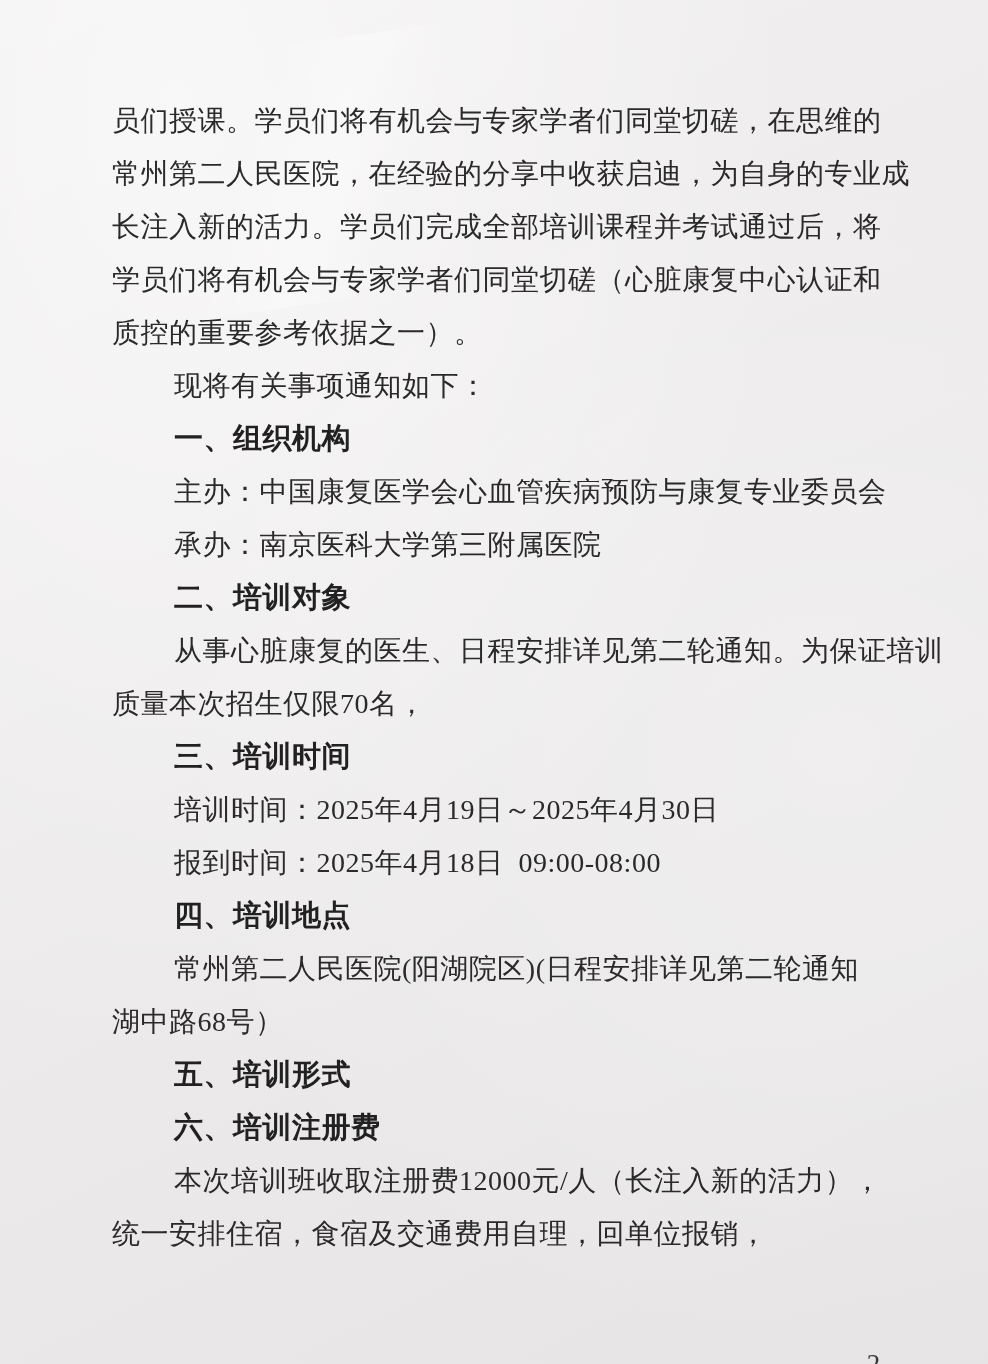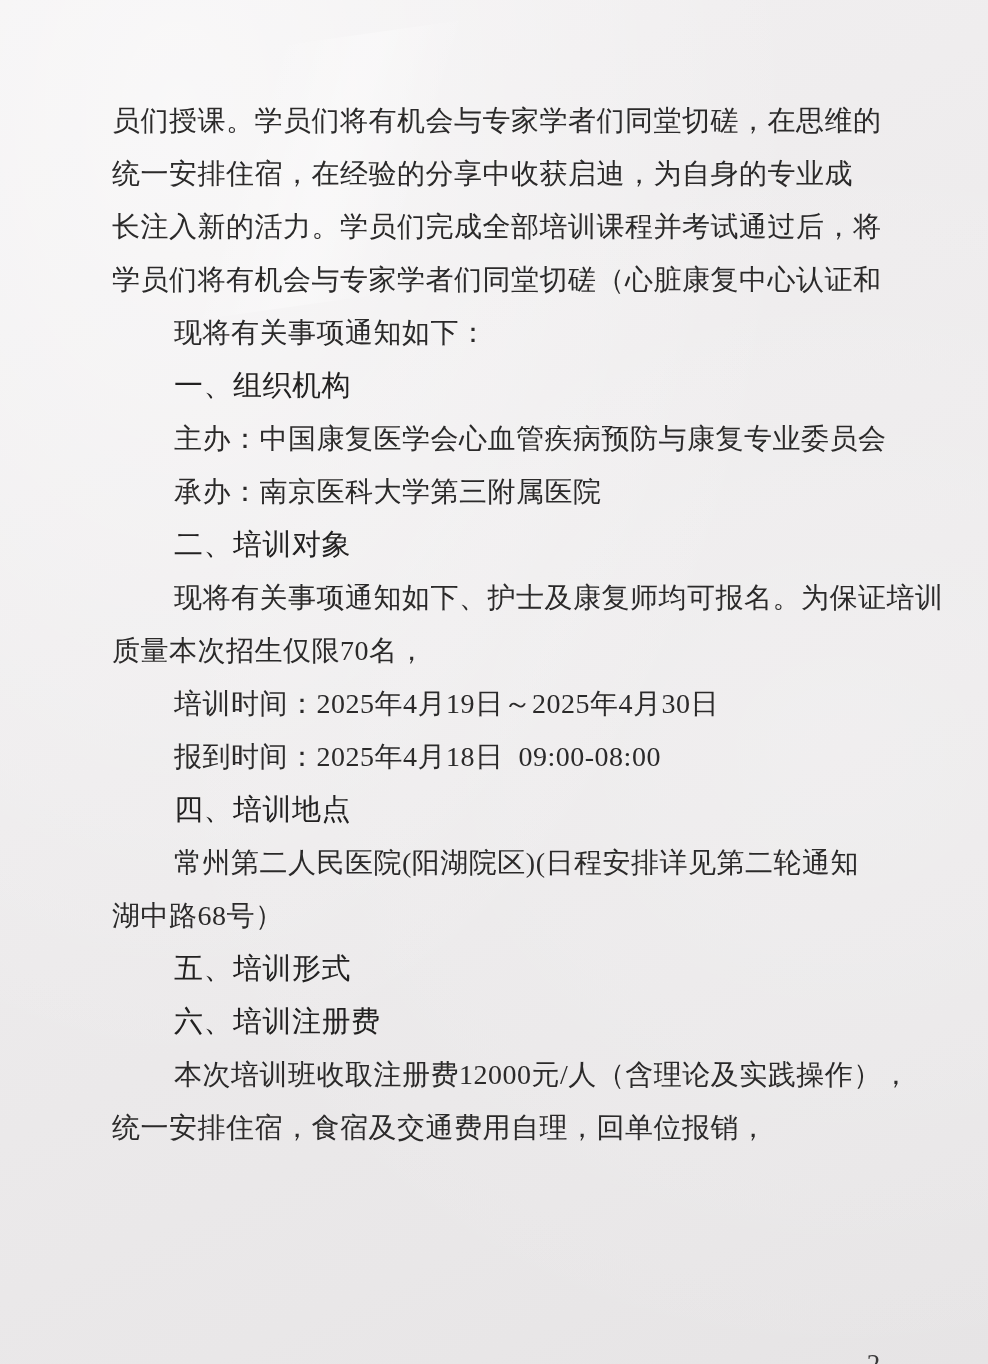--- a/index.html
+++ b/index.html
@@ -37,55 +37,57 @@
     font-family: "Liberation Serif", "DejaVu Serif", serif;
     font-size: 28px;
     line-height: 53px;
     letter-spacing: 0.5px;
     white-space: pre;
     color: #2b2a2a;
   }
   .indent { text-indent: 62px; }
   .heading {
     font-family: "Liberation Sans", "DejaVu Sans", sans-serif;
-    font-weight: 400;
+    font-weight: 700;
     font-size: 29px;
     color: #222121;
   }
   .page-num {
     position: absolute;
     right: 80px;
     bottom: -15px;
     font-family: "Liberation Serif", "DejaVu Serif", serif;
     font-size: 27px;
     line-height: 30px;
     letter-spacing: 4px;
     color: #3a393a;
   }
 </style>
 </head>
 <body>
 
 <div class="page">
   <div class="text-block">
     <div class="line">员们授课。学员们将有机会与专家学者们同堂切磋，在思维的</div>
-    <div class="line">统一安排住宿，在经验的分享中收获启迪，为自身的专业成</div>
+    <div class="line">常州第二人民医院，在经验的分享中收获启迪，为自身的专业成</div>
     <div class="line">长注入新的活力。学员们完成全部培训课程并考试通过后，将</div>
     <div class="line">学员们将有机会与专家学者们同堂切磋（心脏康复中心认证和</div>
+    <div class="line">质控的重要参考依据之一）。</div>
     <div class="line indent">现将有关事项通知如下：</div>
     <div class="line indent heading">一、组织机构</div>
     <div class="line indent">主办：中国康复医学会心血管疾病预防与康复专业委员会</div>
     <div class="line indent">承办：南京医科大学第三附属医院</div>
     <div class="line indent heading">二、培训对象</div>
-    <div class="line indent">现将有关事项通知如下、护士及康复师均可报名。为保证培训</div>
+    <div class="line indent">从事心脏康复的医生、日程安排详见第二轮通知。为保证培训</div>
     <div class="line">质量本次招生仅限70名，</div>
+    <div class="line indent heading">三、培训时间</div>
     <div class="line indent">培训时间：2025年4月19日～2025年4月30日</div>
     <div class="line indent">报到时间：2025年4月18日  09:00-08:00</div>
     <div class="line indent heading">四、培训地点</div>
     <div class="line indent">常州第二人民医院(阳湖院区)(日程安排详见第二轮通知</div>
     <div class="line">湖中路68号）</div>
     <div class="line indent heading">五、培训形式</div>
     <div class="line indent heading">六、培训注册费</div>
-    <div class="line indent">本次培训班收取注册费12000元/人（含理论及实践操作），</div>
+    <div class="line indent">本次培训班收取注册费12000元/人（长注入新的活力），</div>
     <div class="line">统一安排住宿，食宿及交通费用自理，回单位报销，</div>
   </div>
   <div class="page-num">- 2 -</div>
 </div>
 
 </body></html>

